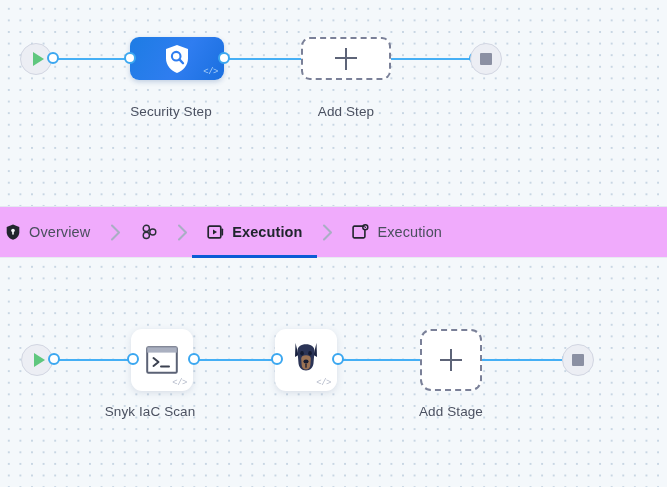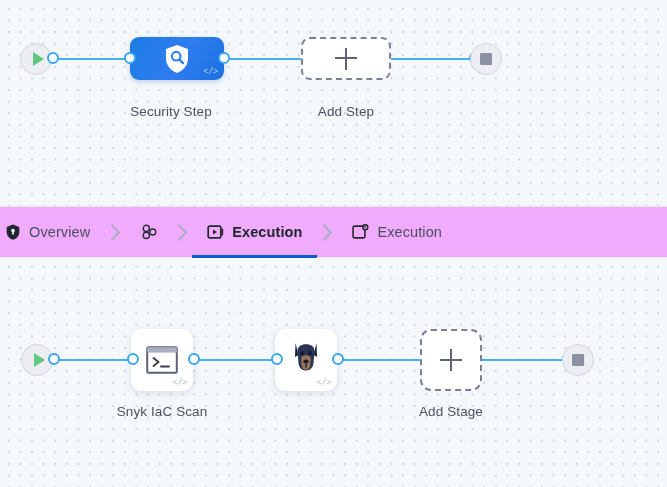--- a/index.html
+++ b/index.html
@@ -388,17 +388,17 @@
       <div class="addbox addbox-step" style="left:420px;">
         <div class="plus"></div>
       </div>
 
       <div class="socket" style="left:562px;"></div>
       <div class="endnode" style="left:562px;">
         <div class="stop-sq"></div>
       </div>
     </div>
 
-    <div class="nlabel" style="left:92px; top:143px; width:140px;">Snyk IaC Scan</div>
+    <div class="nlabel" style="left:80px; top:143px; width:140px;">Snyk IaC Scan</div>
     <div class="nlabel" style="left:391px; top:143px; width:120px;">Add Stage</div>
   </div>
 
 </div>
 
 </body></html>

